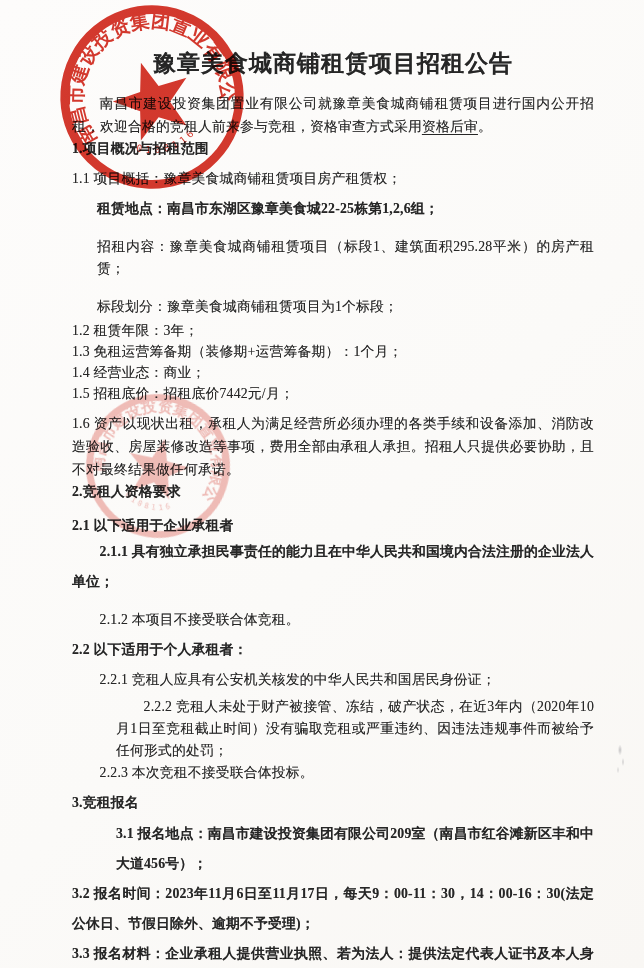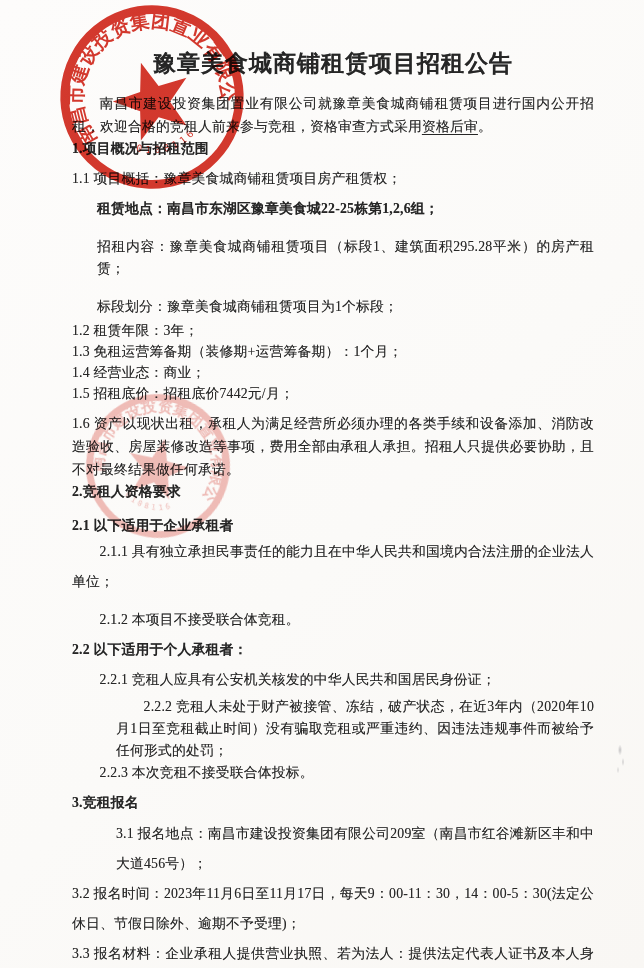--- a/index.html
+++ b/index.html
@@ -30,21 +30,21 @@
   .intro{margin-top:12px;line-height:23px;text-indent:2em;}
   .h{font-weight:700;line-height:22px;}
   .mt6{margin-top:12px;}.mt8{margin-top:8px;}.mt5{margin-top:5px;margin-left:44px;}
   .line{line-height:22px;}
   .sub{margin-left:25px;margin-top:16px;line-height:22px;}
   .sub1{margin-left:25px;margin-top:8px;line-height:22px;font-weight:bold;}
   .tight{line-height:21px;}
   .firsttight{margin-top:2px;}
   .para{line-height:23px;margin-top:8px;}
   .ind{text-indent:2em;}
-  .p30{line-height:30px;}
+  .p30{line-height:30px;font-weight:bold;}
   .p23{line-height:22px;}
   .u{text-decoration:underline;text-underline-offset:3px;margin-top:27px;}
   .stamp{
     position:absolute;mix-blend-mode:multiply;pointer-events:none;
   }
   .stamp-main{left:55px;top:0px;width:194px;height:194px;transform:rotate(-18deg);opacity:.92;}
   .stamp-faint{left:82px;top:390px;width:152px;height:152px;transform:rotate(14deg);opacity:.30;filter:blur(.4px);}
   .stamp svg{width:100%;height:100%;}
   .smudge{
     position:absolute;left:612px;top:742px;width:16px;height:34px;
@@ -80,21 +80,21 @@
     <p class="h line mt6">2.1 以下适用于企业承租者</p>
     <p class="p30 ind">2.1.1 具有独立承担民事责任的能力且在中华人民共和国境内合法注册的企业法人单位；</p>
     <p class="line ind mt6">2.1.2 本项目不接受联合体竞租。</p>
     <p class="h line mt8">2.2 以下适用于个人承租者：</p>
     <p class="line ind mt8">2.2.1 竞租人应具有公安机关核发的中华人民共和国居民身份证；</p>
     <p class="p23 ind mt5">2.2.2 竞租人未处于财产被接管、冻结，破产状态，在近3年内（2020年10月1日至竞租截止时间）没有骗取竞租或严重违约、因违法违规事件而被给予任何形式的处罚；</p>
     <p class="line ind">2.2.3 本次竞租不接受联合体投标。</p>
 
     <p class="h line mt8">3.竞租报名</p>
     <p class="p30 mt5">3.1 报名地点：南昌市建设投资集团有限公司209室（南昌市红谷滩新区丰和中大道456号）；</p>
-    <p class="p30">3.2 报名时间：2023年11月6日至11月17日，每天9：00-11：30，14：00-5：30(法定公休日、节假日除外、逾期不予受理)；</p>
+    <p class="p30">3.2 报名时间：2023年11月6日至11月17日，每天9：00-11：30，14：00-16：30(法定公休日、节假日除外、逾期不予受理)；</p>
     <p class="p30">3.3 报名材料：企业承租人提供营业执照、若为法人：提供法定代表人证书及本人身份证；若为授权代理人，提供法定代表人授权委托书、本人身份证及代理人身份证，个人</p>
   </div>
 
   <div class="stamp stamp-main">
     <svg viewBox="0 0 200 200">
       <circle cx="100" cy="100" r="90" fill="none" stroke-width="9" stroke="#d2281c"></circle>
       <path id="arcA" d="M 32.3 124.6 A 72 72 0 1 1 167.7 124.6" fill="none"></path>
       <path id="arcA2" d="M 62.7 144.4 A 58 58 0 0 0 137.3 144.4" fill="none"></path>
       <polygon points="100,63 110,91.2 139.9,92 116.2,110.3 124.7,139 100,122 75.3,139 83.8,110.3 60.1,92 90,91.2" fill="#d2281c"></polygon>
       <text font-size="21" font-weight="bold" font-family="Liberation Serif, DejaVu Serif, serif" fill="#d2281c">

